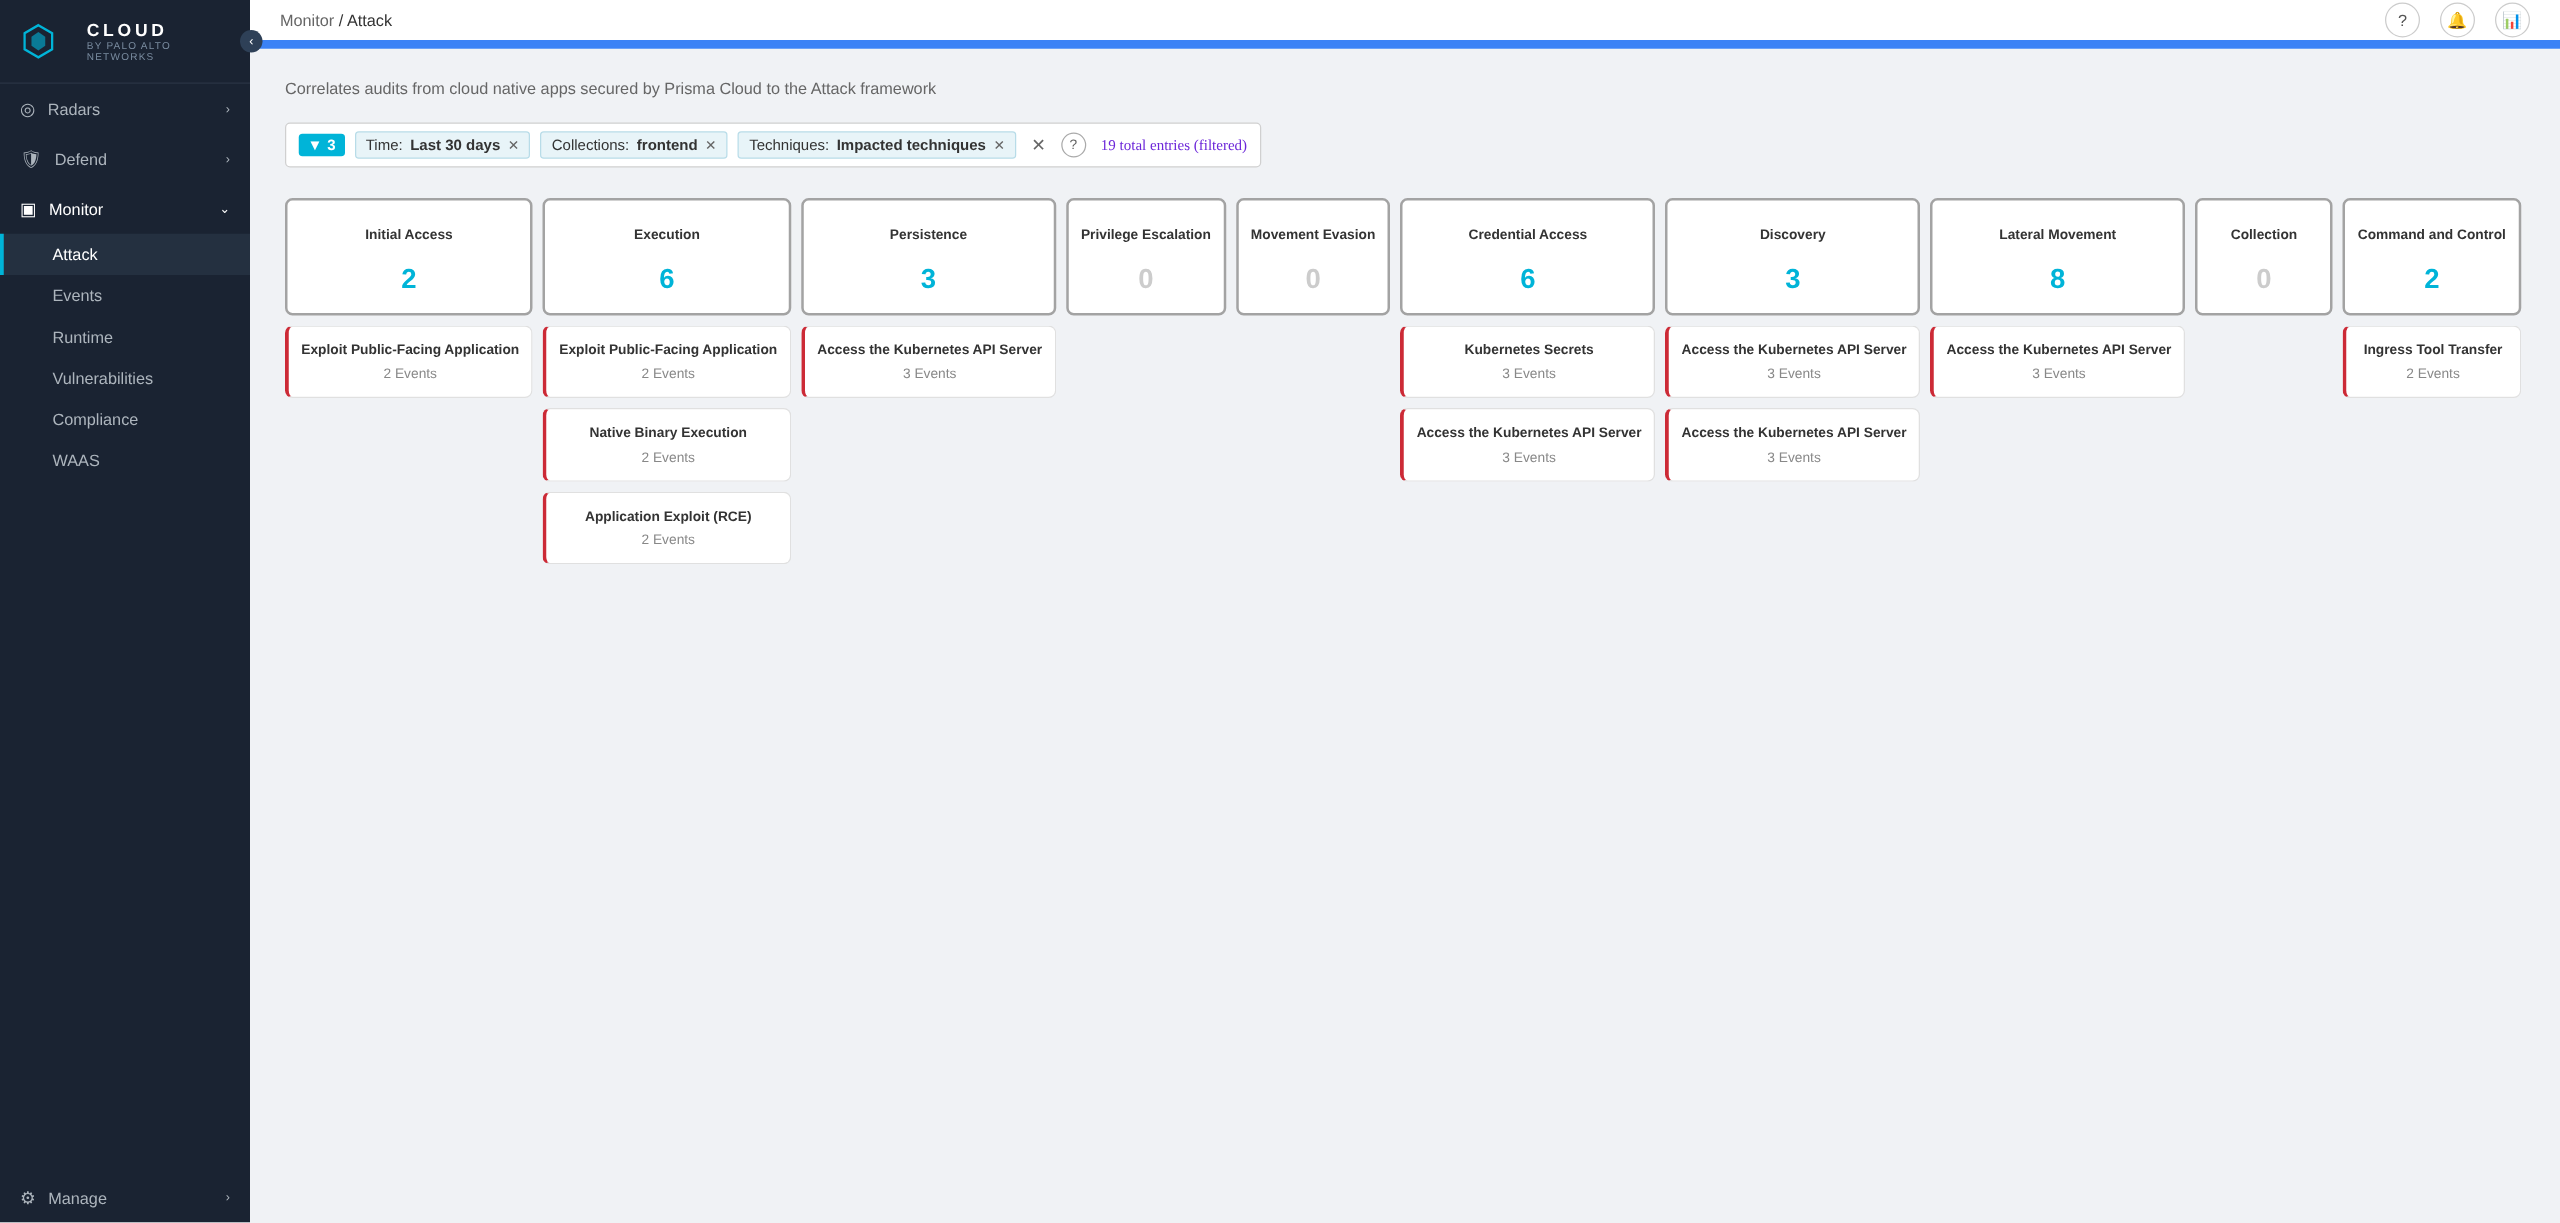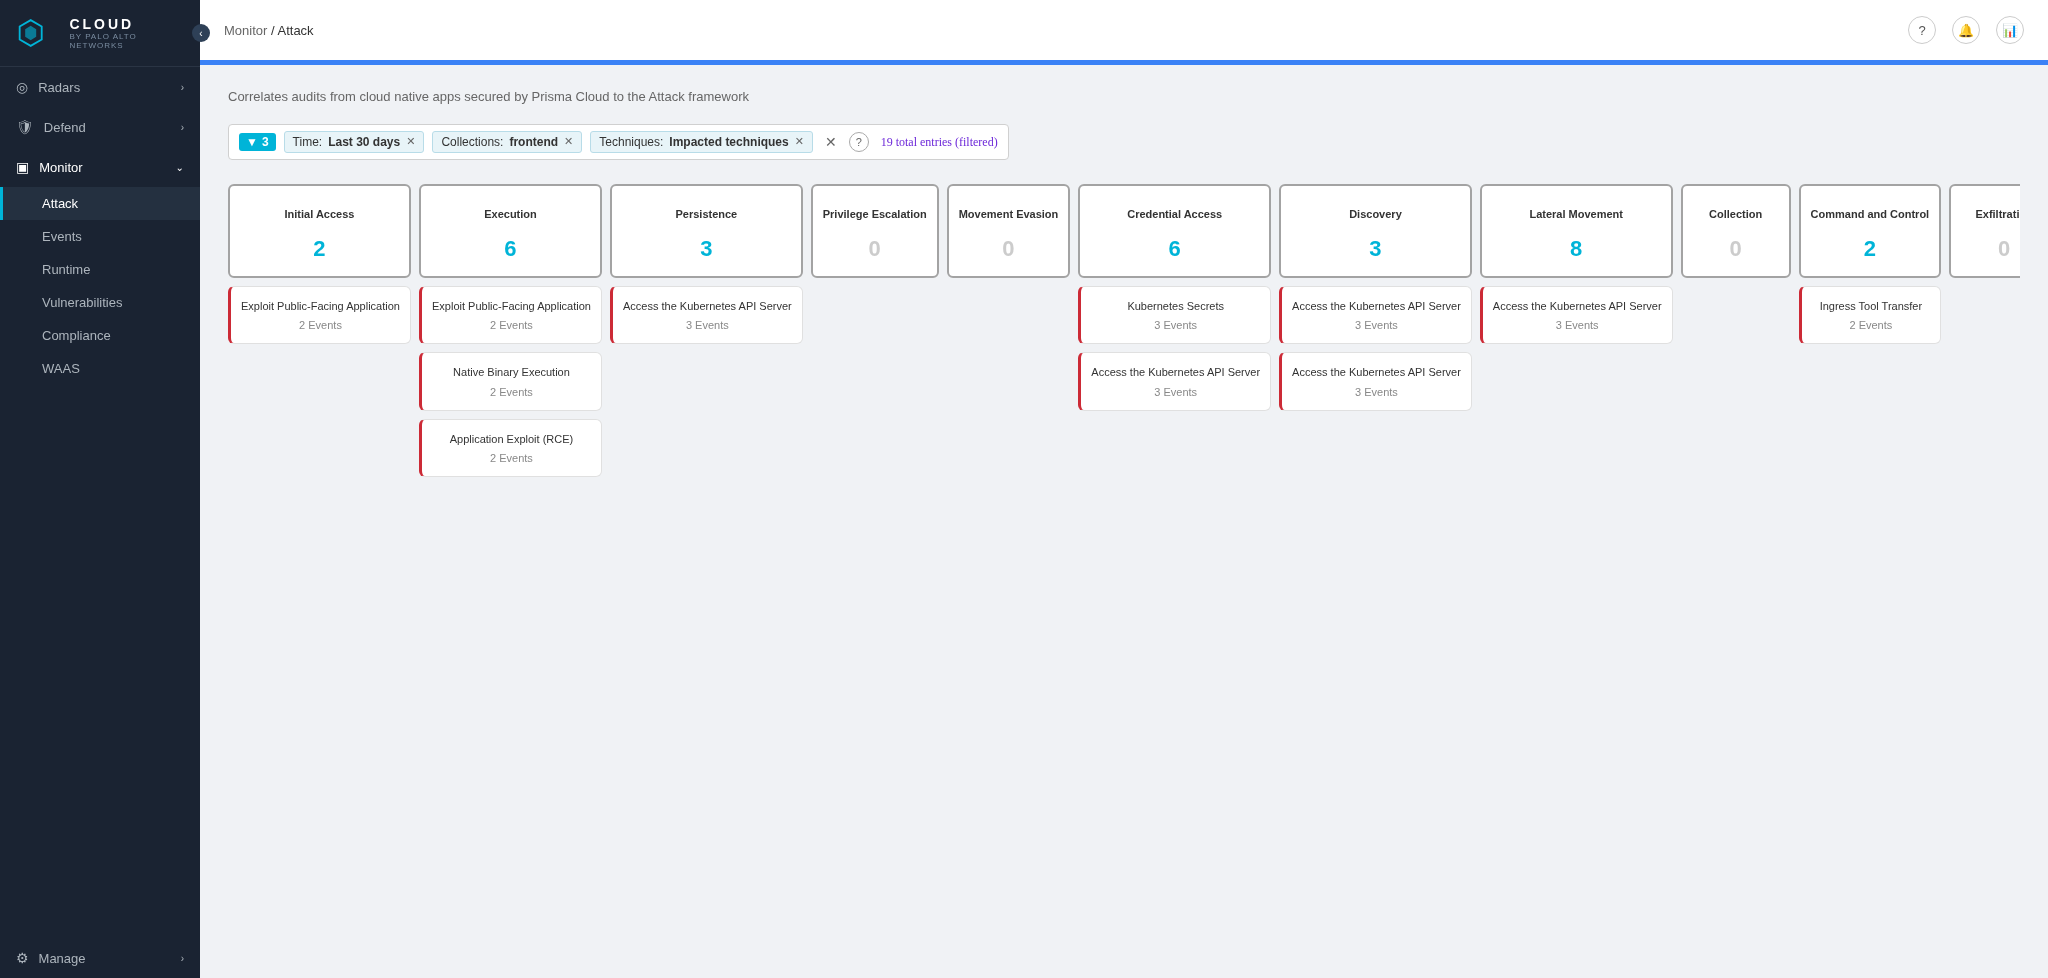--- a/index.html
+++ b/index.html
@@ -85,22 +85,22 @@
 
     
     .main {
       flex: 1;
       display: flex;
       flex-direction: column;
       overflow: hidden;
     }
     .topbar {
       background: white;
-      border-bottom: 5px solid #3b82f6;
-      padding: 16px 24px;
+      border-bottom: 7px solid #3b82f6;
+      padding: 2px 24px;
       display: flex;
       align-items: center;
       justify-content: space-between;
     }
     .breadcrumb {
       font-size: 13px;
       color: #666;
     }
     .breadcrumb a { color: #666; text-decoration: none; }
     .breadcrumb span { color: #333; font-weight: 500; }
@@ -160,20 +160,21 @@
       gap: 4px;
     }
     .filter-tag {
       background: #e8f4f8;
       border: 1px solid #b8dce8;
       border-radius: 3px;
       padding: 3px 8px;
       font-size: 12px;
       color: #333;
       display: flex;
+      align-items: center;
       gap: 6px;
     }
     .filter-tag .bold { font-weight: 700; }
     .filter-tag .close { cursor: pointer; color: #666; font-size: 11px; }
     .filter-clear { cursor: pointer; color: #666; font-size: 14px; margin-left: 4px; }
     .filter-help {
       width: 20px; height: 20px;
       border: 1.5px solid #aaa;
       border-radius: 50%;
       display: flex; align-items: center; justify-content: center;
@@ -222,21 +223,21 @@
       background: white;
       border: 1px solid #e0e0e0;
       border-radius: 6px;
       padding: 12px 10px;
       text-align: center;
       margin-bottom: 8px;
       border-left: 3px solid #cc2a36;
     }
     .technique-name {
       font-size: 11px;
-      font-weight: 400;
+      font-weight: 700;
       color: #333;
       margin-bottom: 6px;
       line-height: 1.3;
     }
     .technique-events {
       font-size: 11px;
       color: #888;
     }
   </style>
 </head>

